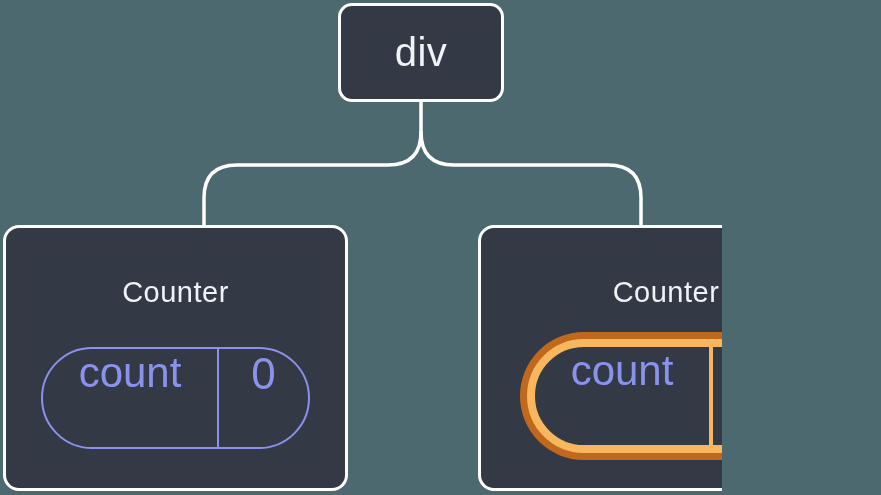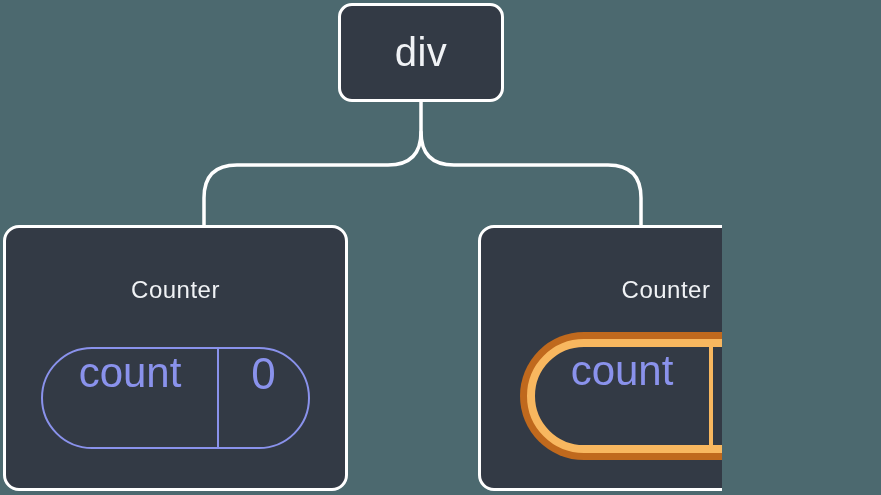--- a/index.html
+++ b/index.html
@@ -26,21 +26,21 @@
   }
   .counter-node{
     top:225px;width:345px;height:266px;
     border-radius:16px;
   }
   .counter-left{left:3px;}
   .counter-right{left:478px;width:376px;}
   .counter-title{
     position:absolute;left:0;top:48px;width:100%;
     text-align:center;
-    color:#F0F2F5;font-size:24px;letter-spacing:0.5px;
+    color:#F0F2F5;font-size:29px;letter-spacing:0.5px;
   }
   .state-pill{
     position:absolute;
     box-sizing:border-box;
     display:flex;align-items:stretch;
     border-radius:999px;
     overflow:hidden;
   }
   .pill-plain{
     left:35px;top:119px;width:269px;height:102px;

